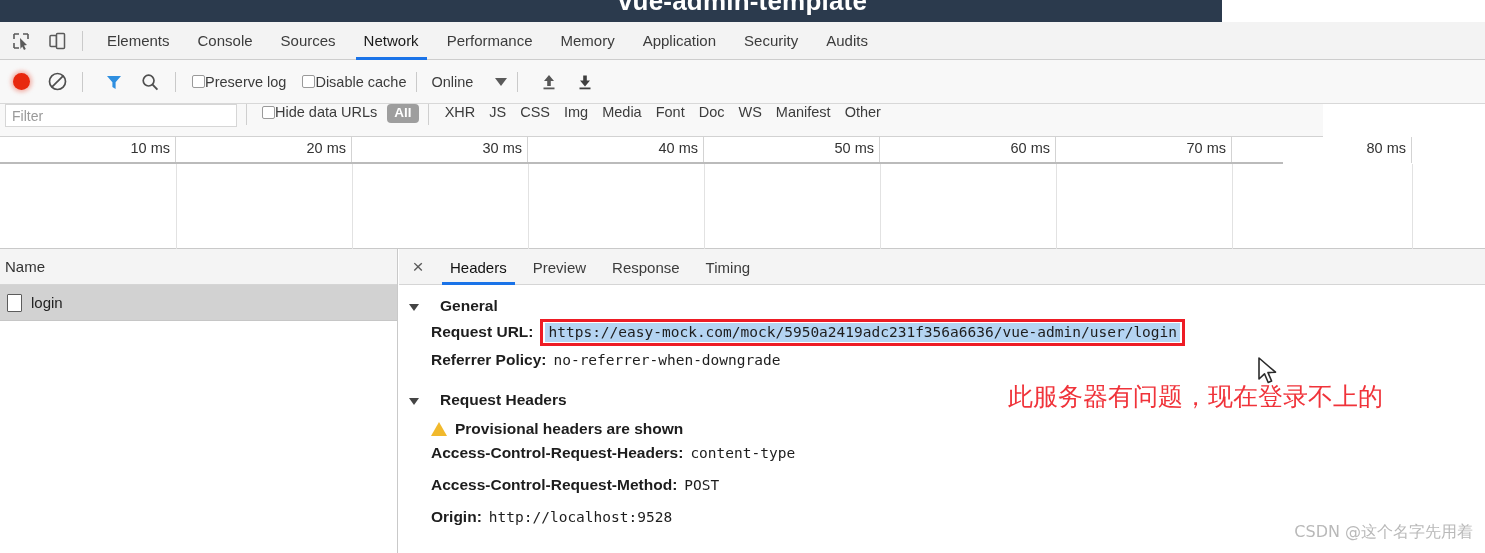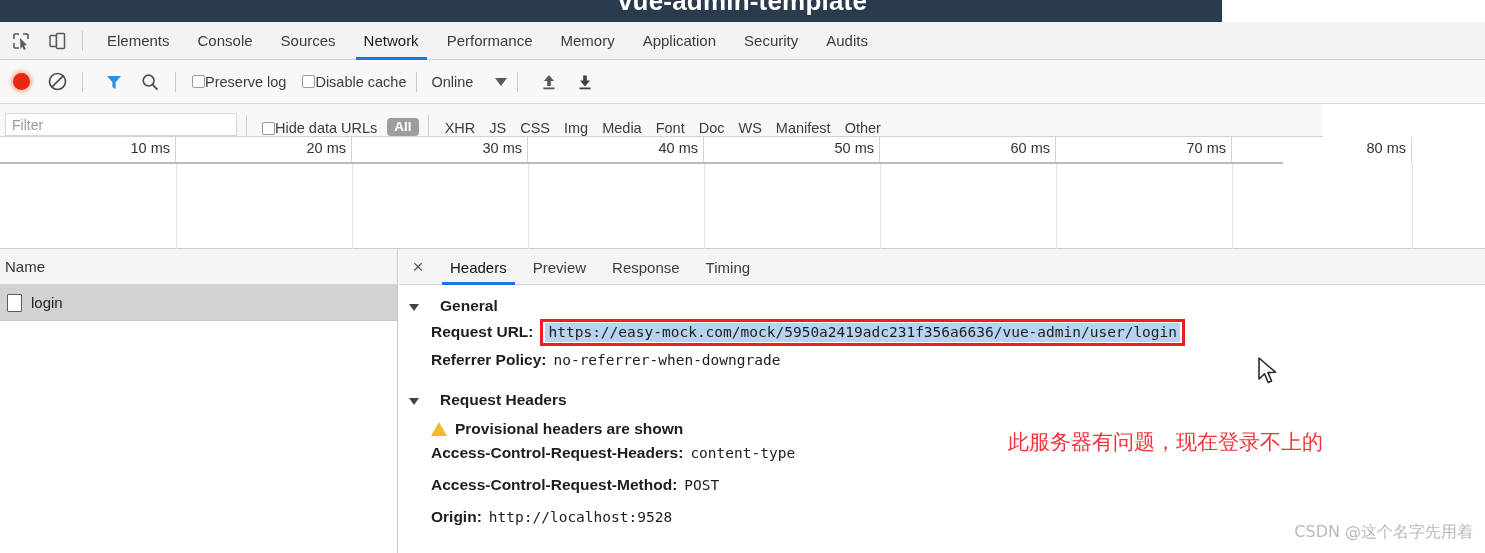--- a/index.html
+++ b/index.html
@@ -71,21 +71,21 @@
   }
   .caret-dn {
     width:0;height:0;border-left:6px solid transparent;
     border-right:6px solid transparent;border-top:8px solid #5a5a5a;
   }
 
   
   .filterbar {
     position:absolute; left:0; top:104px; width:1323px; height:33px;
     background:#f8f8f8; border-bottom:1px solid #d2d2d2;
-    display:flex; align-items:flex-end;
+    display:flex; align-items:flex-start;
   }
   .filter-input {
     width:232px; height:23px; margin-left:5px;
     background:#fff; border:1px solid #d6d6d6;
     font-size:14px; color:#9a9a9a; padding:0 6px;
     display:flex; align-items:center;
     font-family:"Liberation Sans", sans-serif;
   }
   .fsep { width:1px; height:21px; background:#cfcfcf; margin:0 9px; }
   .pill-all {
@@ -200,23 +200,22 @@
   .warn-tri {
     width:0;height:0;border-left:8px solid transparent;
     border-right:8px solid transparent;border-bottom:14px solid #f1b92c;
     position:relative; flex:none;
   }
   .warn-txt { font-size:15.5px; font-weight:bold; color:#1d1d1d; }
 
   
   .annot {
     position:absolute; left:1008px; top:380px;
-    color:#f0333a; font-size:21px; white-space:nowrap;
+    color:#f0333a; font-size:25px; white-space:nowrap;
     font-family:Liberation Serif, serif;
-    margin-top:48px;
   }
   .cursor-svg { position:absolute; left:1256px; top:356px; }
 
   .watermark {
     position:absolute; right:12px; bottom:10px;
     color:#b9b9b9; font-size:16px; white-space:nowrap;
     font-family:"DejaVu Sans", sans-serif;
   }
 </style>
 </head>

